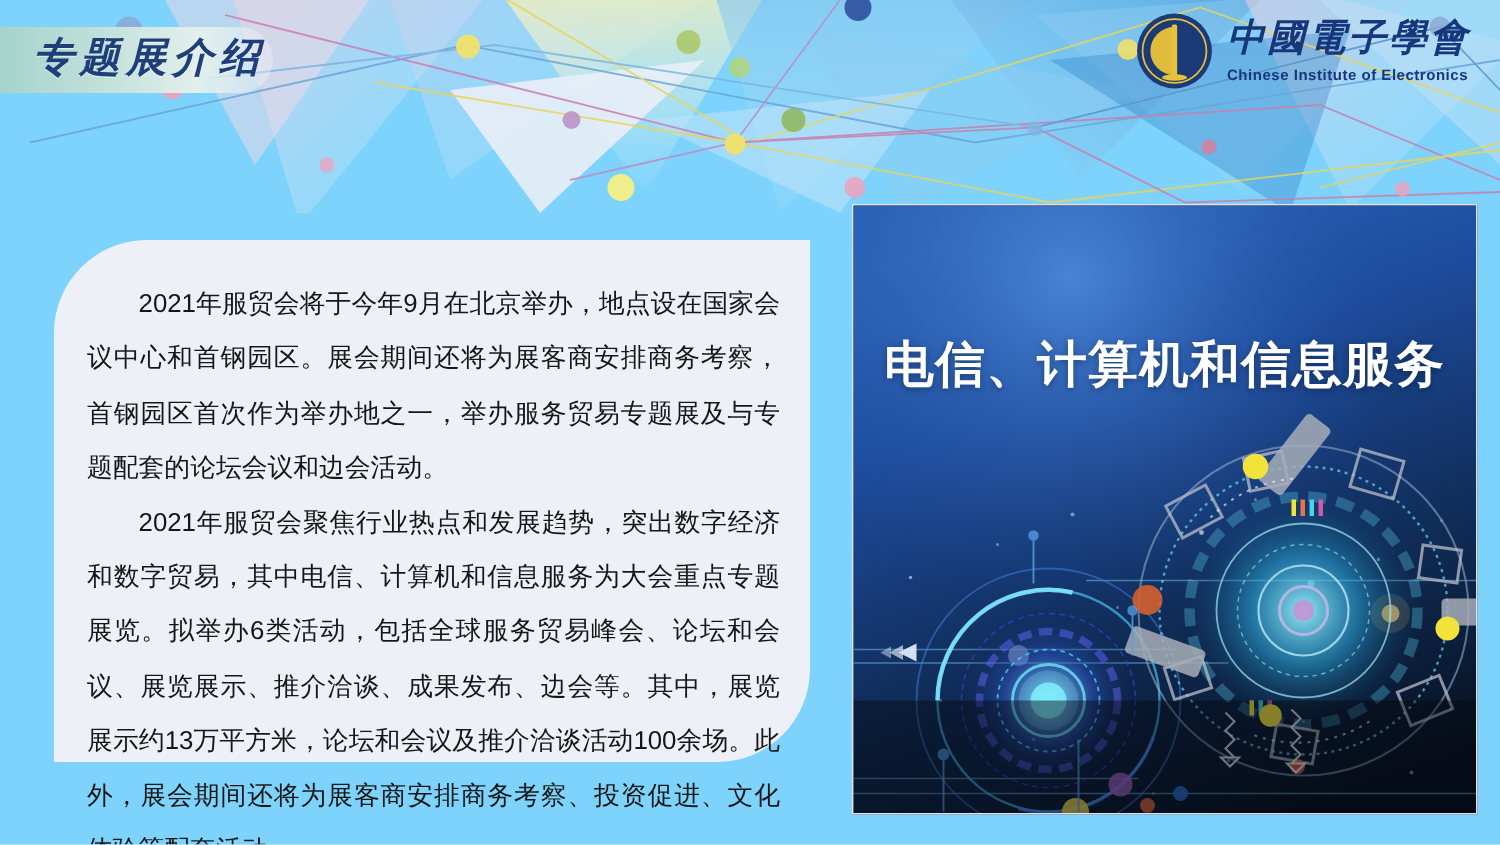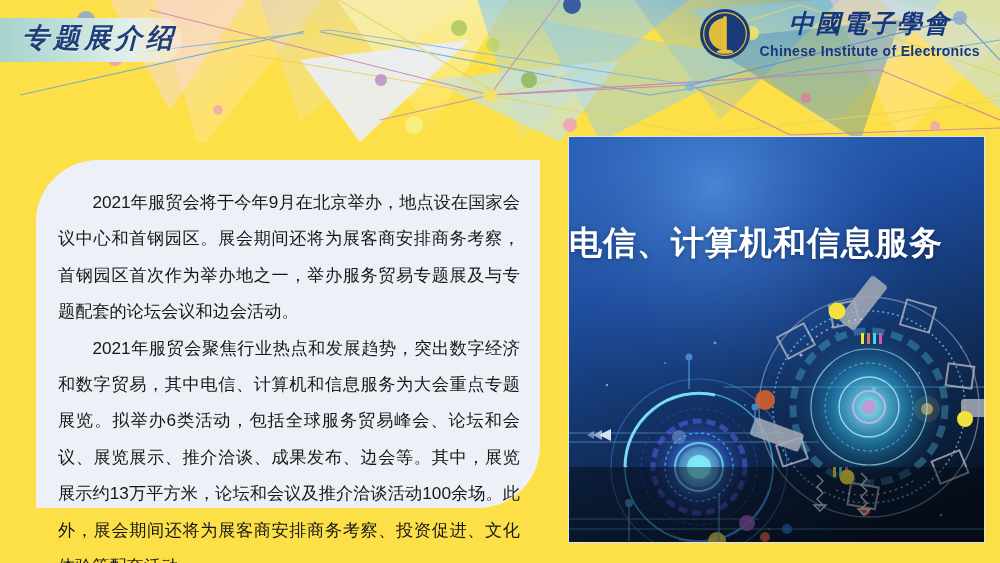--- a/index.html
+++ b/index.html
@@ -1,21 +1,21 @@
 <!DOCTYPE html>
 <html><head>
 <meta charset="utf-8">
 <style>
   html,body{margin:0;padding:0;}
   body{
     width:1000px;height:563px;background:#ffffff;overflow:hidden;
     font-family:"Liberation Sans","DejaVu Sans",sans-serif;
     position:relative;
   }
-  #slide{position:absolute;inset:0;width:1000px;height:563px;overflow:hidden;background:#fde047;}
+  #slide{position:absolute;inset:0;width:1000px;height:563px;overflow:hidden;background:#7dd3fc;}
 
   
   .deco{position:absolute;left:0;top:0;width:1000px;height:142px;overflow:hidden;}
   .deco svg{position:absolute;left:0;top:0;}
 
   
   .banner{
     position:absolute;left:0;top:18px;width:182px;height:44px;
     background:linear-gradient(90deg,#a6d3cd 0%,#c2e0da 38%,#e3f0ec 72%,rgba(255,255,255,0.25) 100%);
     border-radius:0 22px 22px 0;
@@ -30,28 +30,28 @@
     white-space:nowrap;
   }
 
   
   .logo-box{
     position:absolute;right:14px;top:4px;height:56px;
     display:flex;align-items:center;gap:9px;z-index:6;
     padding:2px 6px;
   }
   .logo-mark{width:52px;height:52px;flex:0 0 auto;}
-  .logo-text{display:flex;flex-direction:column;align-items:center;line-height:1;}
+  .logo-text{display:flex;flex-direction:column;align-items:flex-start;line-height:1;}
   .logo-cn{
     font-family:"Liberation Serif","DejaVu Serif",serif;
     font-size:25px;font-weight:700;color:#17377d;letter-spacing:2px;
     white-space:nowrap;font-style:italic;
   }
   .logo-en{
-    font-size:14px;font-weight:700;color:#17377d;letter-spacing:.35px;
+    font-size:10px;font-weight:700;color:#17377d;letter-spacing:.35px;
     margin-top:8px;white-space:nowrap;
   }
 
   
   .text-panel{
     position:absolute;left:36px;top:160px;width:504px;height:348px;
     background:#eef0f8;
     border-radius:62px 0 62px 0;
     z-index:2;
   }
@@ -64,21 +64,21 @@
   .body-copy p{margin:0;text-indent:2em;}
 
   
   .pic{
     position:absolute;left:568px;top:136px;width:417px;height:407px;
     border:1px solid #dfe4ef;box-sizing:border-box;overflow:hidden;
     background:#0b1524;z-index:2;
   }
   .pic svg{display:block;}
   .pic-caption{
-    position:absolute;left:0;right:0;top:84px;
+    position:absolute;left:0;right:0;top:84px;text-align:center;
     font-size:33px;font-weight:700;color:#ffffff;letter-spacing:1px;
     z-index:3;text-shadow:0 1px 5px rgba(0,0,0,.35);
     font-family:"Liberation Sans","DejaVu Sans",sans-serif;
     white-space:nowrap;
   }
 </style>
 </head>
 <body>
 
 <div id="slide">

